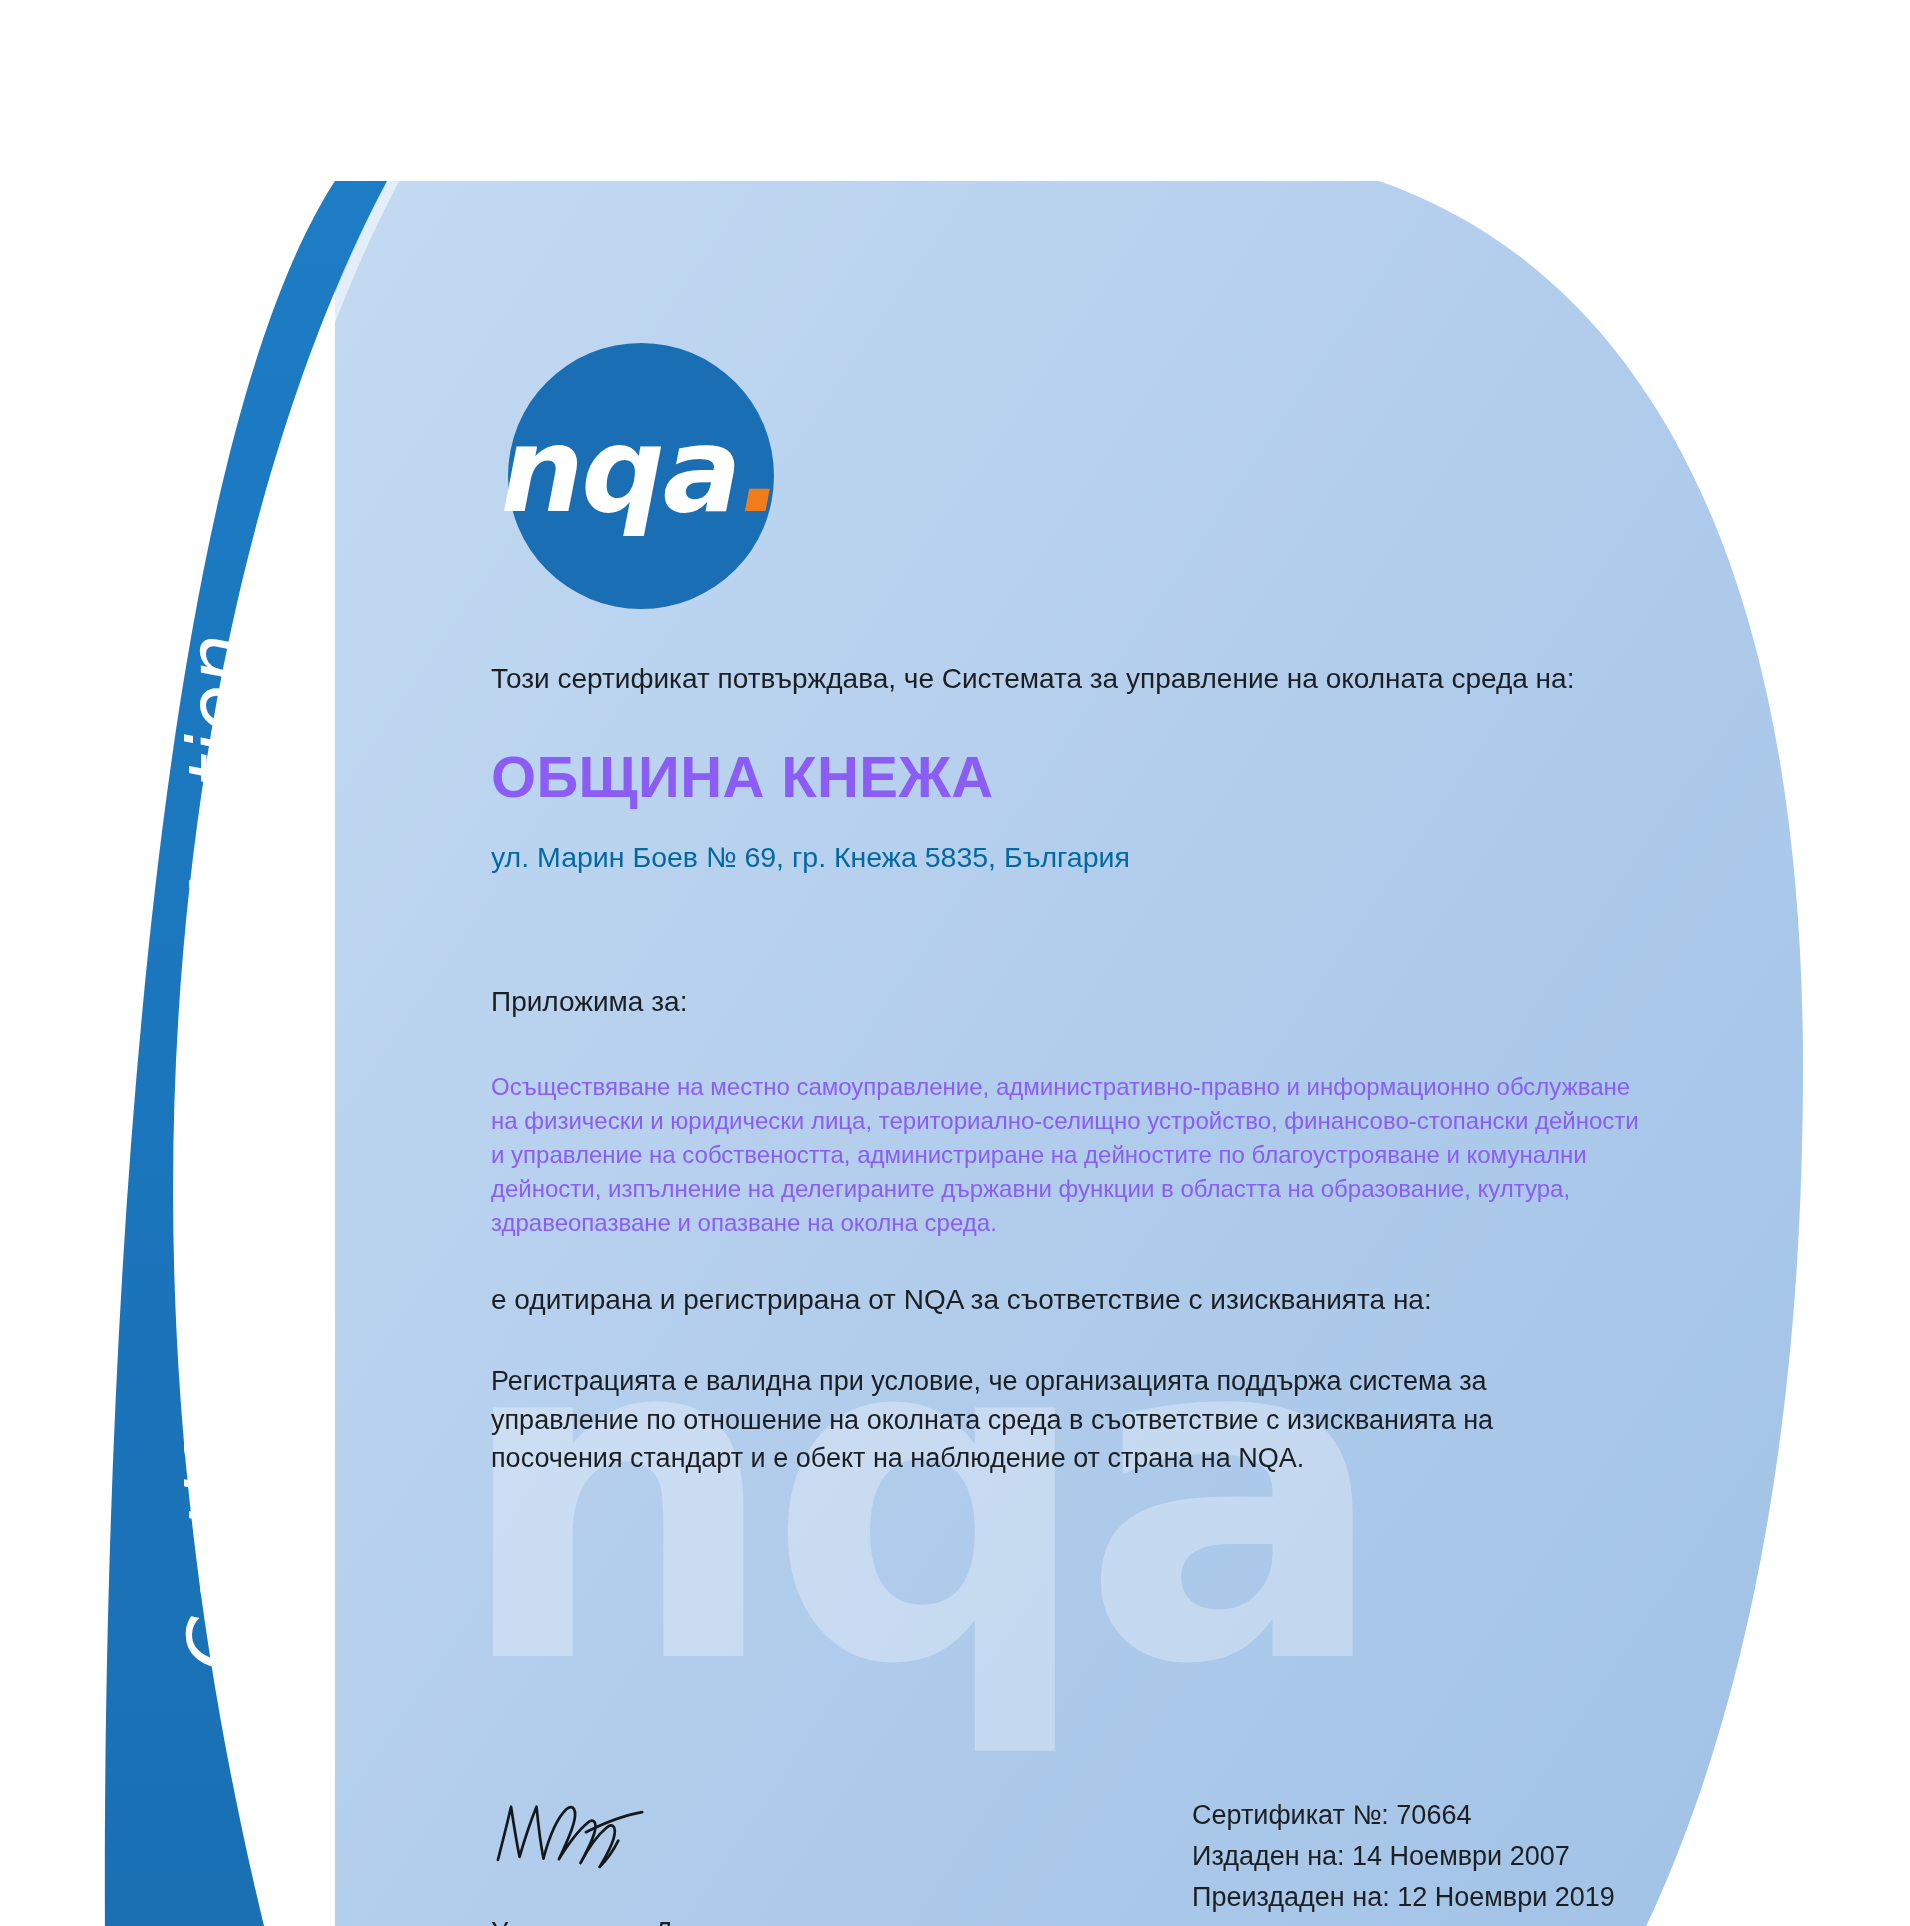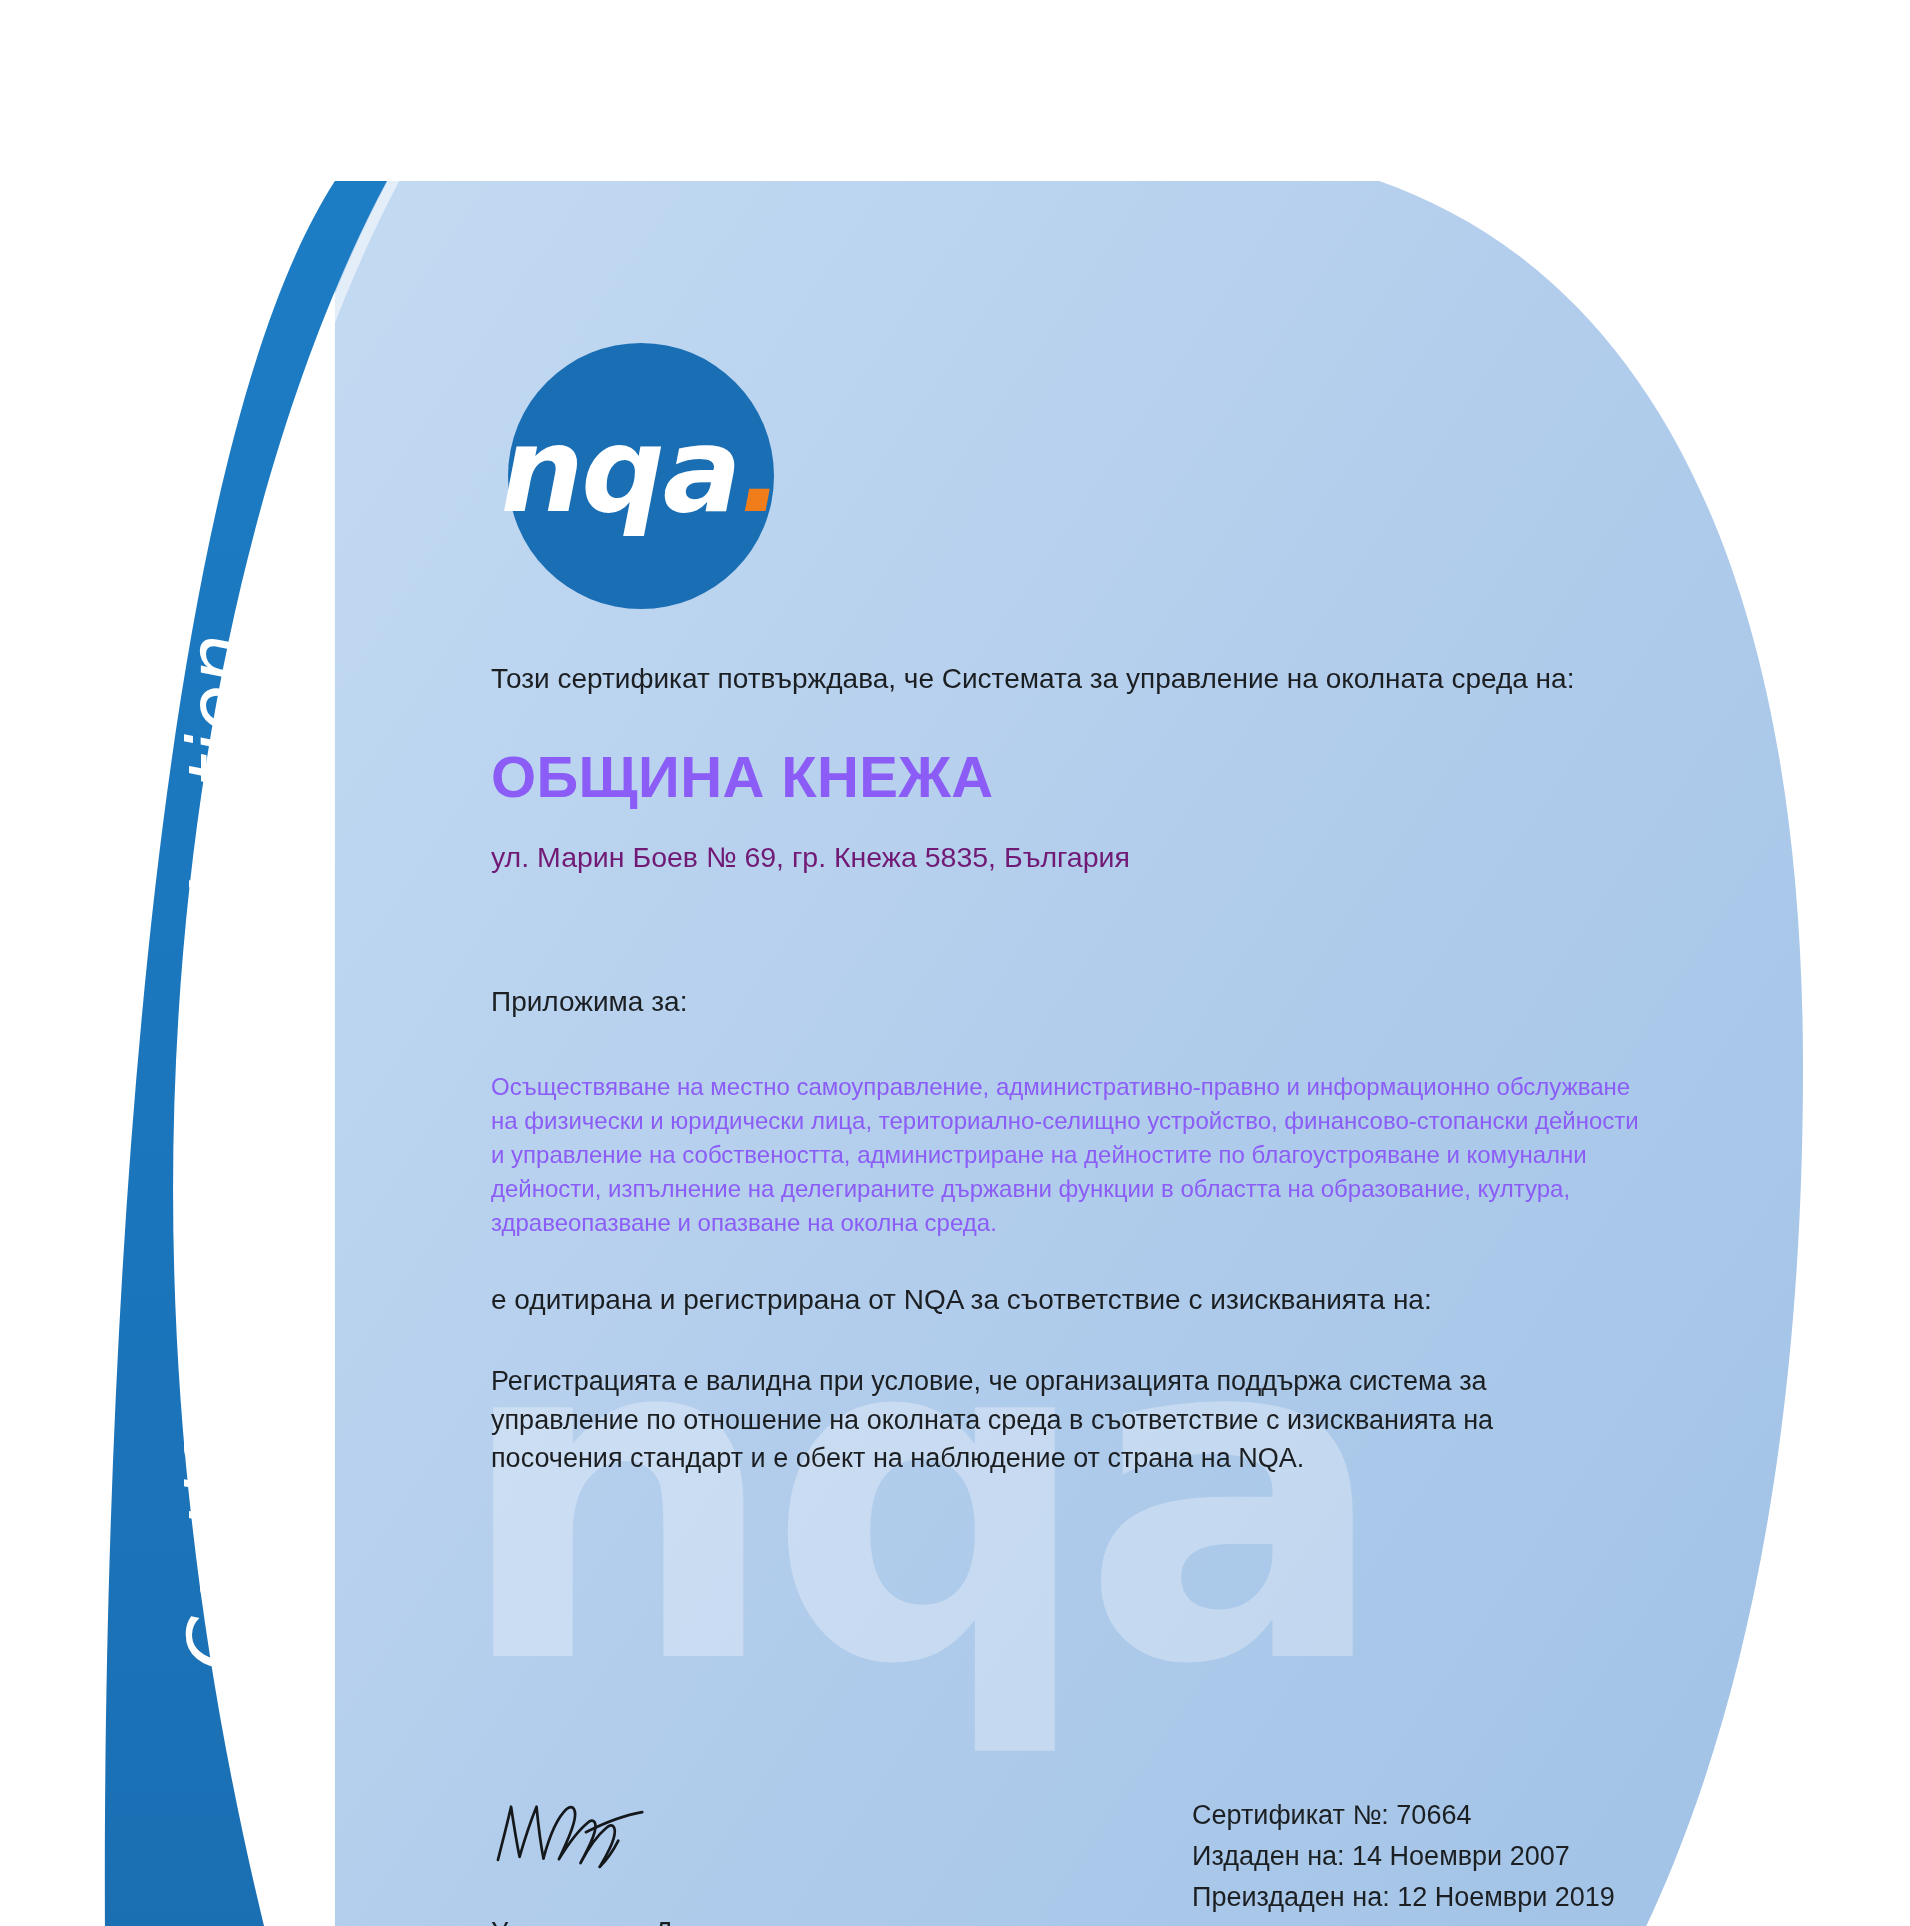--- a/index.html
+++ b/index.html
@@ -116,21 +116,21 @@
   .org-name {
     font-size: 58px;
     font-weight: 700;
     letter-spacing: 0.4px;
     color: #8b5cf6;
     margin: 0 0 31px 0;
   }
 
   .org-address {
     font-size: 28.5px;
-    color: #701a75;
+    color: #0369a1;
     margin: 0 0 112px 0;
   }
 
   .scope-label {
     font-size: 28px;
     color: #1c1f22;
     margin: 0 0 52px 0;
   }
 
   .scope-body {

